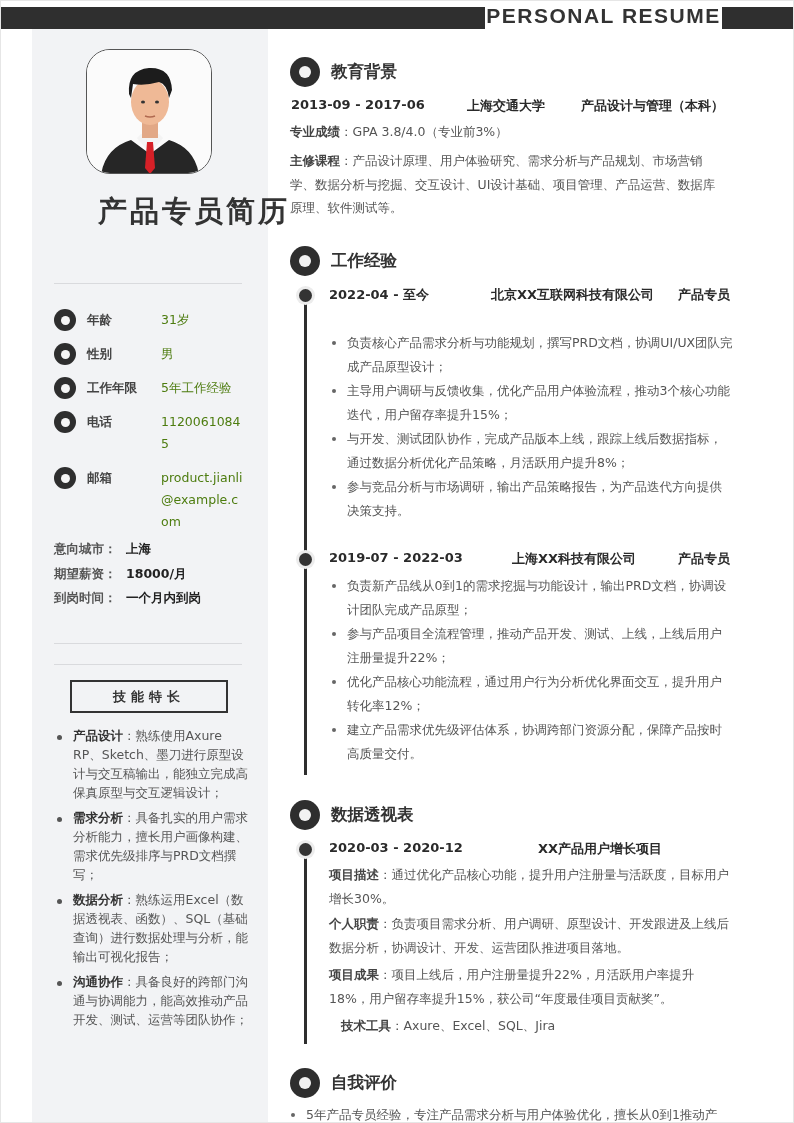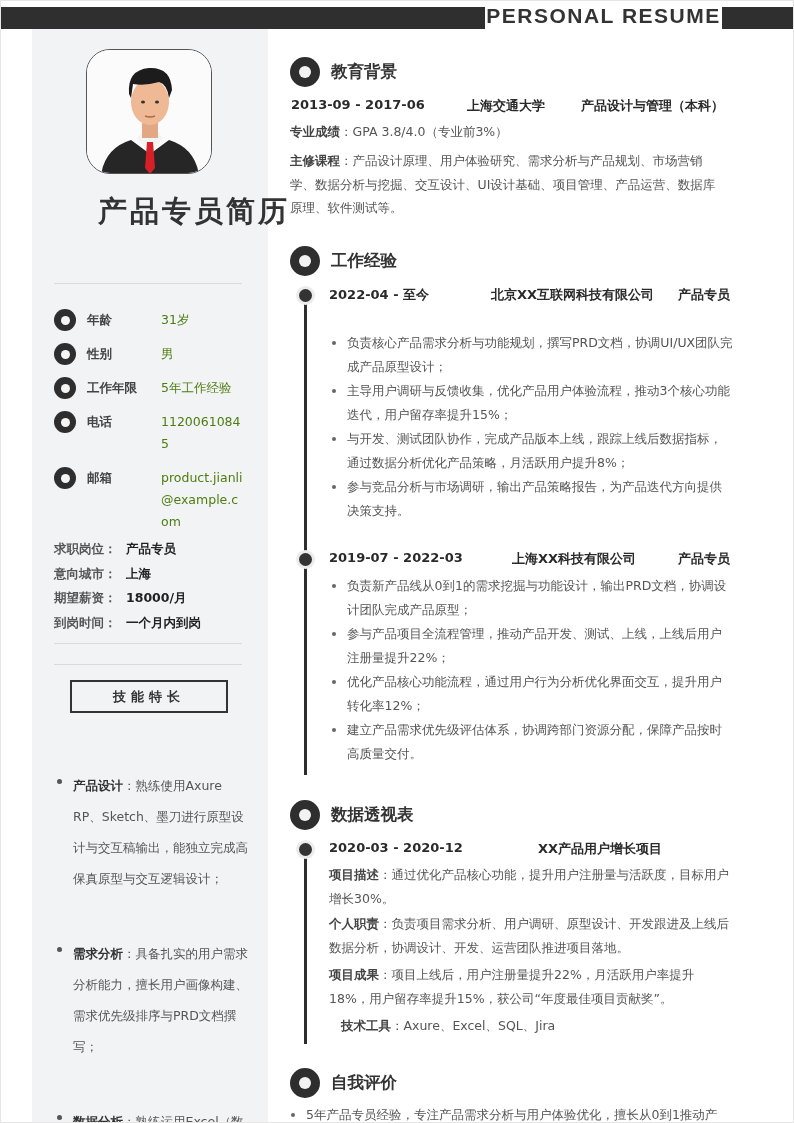--- a/index.html
+++ b/index.html
@@ -19,21 +19,21 @@
   .ring { width: 22px; height: 22px; border-radius: 50%; background: #2e2e2e; display: flex; align-items: center; justify-content: center; flex-shrink: 0; }
   .ring::after { content: ""; width: 9px; height: 9px; border-radius: 50%; background: #f5f5f5; }
   .info-label { width: 74px; margin-left: 11px; color: #444; font-weight: bold; }
   .info-value { width: 84px; color: #4d7c0f; word-break: break-all; }
   .intent { position: absolute; left: 22px; top: 508px; width: 200px; }
   .intent-row { font-size: 12.5px; line-height: 24.5px; }
   .intent-row .k { color: #555; font-weight: bold; display: inline-block; width: 72px; }
   .intent-row .v { color: #222; font-weight: bold; }
   .skills-title { position: absolute; left: 38px; top: 651px; width: 158px; height: 33px; border: 2px solid #333; text-align: center; font-size: 13px; font-weight: bold; line-height: 29px; letter-spacing: 5px; color: #333; }
   .skills { position: absolute; left: 22px; top: 697px; width: 194px; list-style: none; }
-  .skills li { position: relative; padding-left: 19px; font-size: 12.5px; line-height: 31px; color: #555; margin-bottom: 6px; margin-top: 44px; }
+  .skills li { position: relative; padding-left: 19px; font-size: 12.5px; line-height: 19px; color: #555; margin-bottom: 6px; }
   .skills li::before { content: ""; position: absolute; left: 3px; top: 9px; width: 5px; height: 5px; border-radius: 50%; background: #555; }
   .skills li b { color: #333; }
 
   .main { position: absolute; left: 290px; top: 29px; width: 470px; }
   .section-head { position: absolute; left: 0; display: flex; align-items: center; }
   .section-head .ring-lg { width: 30px; height: 30px; border-radius: 50%; background: #2e2e2e; display: flex; align-items: center; justify-content: center; }
   .section-head .ring-lg::after { content: ""; width: 12px; height: 12px; border-radius: 50%; background: #f2f2f2; }
   .section-head .sh-title { margin-left: 11px; font-size: 16.5px; font-weight: bold; color: #333; }
   .row-head { position: absolute; left: 0; font-size: 13px; font-weight: bold; color: #2a2a2a; white-space: nowrap; }
   .row-head span { position: absolute; white-space: nowrap; }
@@ -94,21 +94,20 @@
       <span class="info-value">11200610845</span>
     </div>
     <div class="info-row">
       <span class="ring"></span>
       <span class="info-label">邮箱</span>
       <span class="info-value">product.jianli@example.com</span>
     </div>
   </div>
 
   <div class="intent">
-    <div class="intent-row"><span class="k">求职岗位：</span><span class="v">产品专员</span></div>
     <div class="intent-row"><span class="k">意向城市：</span><span class="v">上海</span></div>
     <div class="intent-row"><span class="k">期望薪资：</span><span class="v">18000/月</span></div>
     <div class="intent-row"><span class="k">到岗时间：</span><span class="v">一个月内到岗</span></div>
   </div>
   <div class="divider" style="top:614px"></div>
   <div class="divider" style="top:635px"></div>
 
   <div class="skills-title">技能特长</div>
   <ul class="skills">
     <li><b>产品设计</b><span>：</span><span>熟练使用Axure RP、Sketch、墨刀进行原型设计与交互稿输出，能独立完成高保真原型与交互逻辑设计；</span></li>

